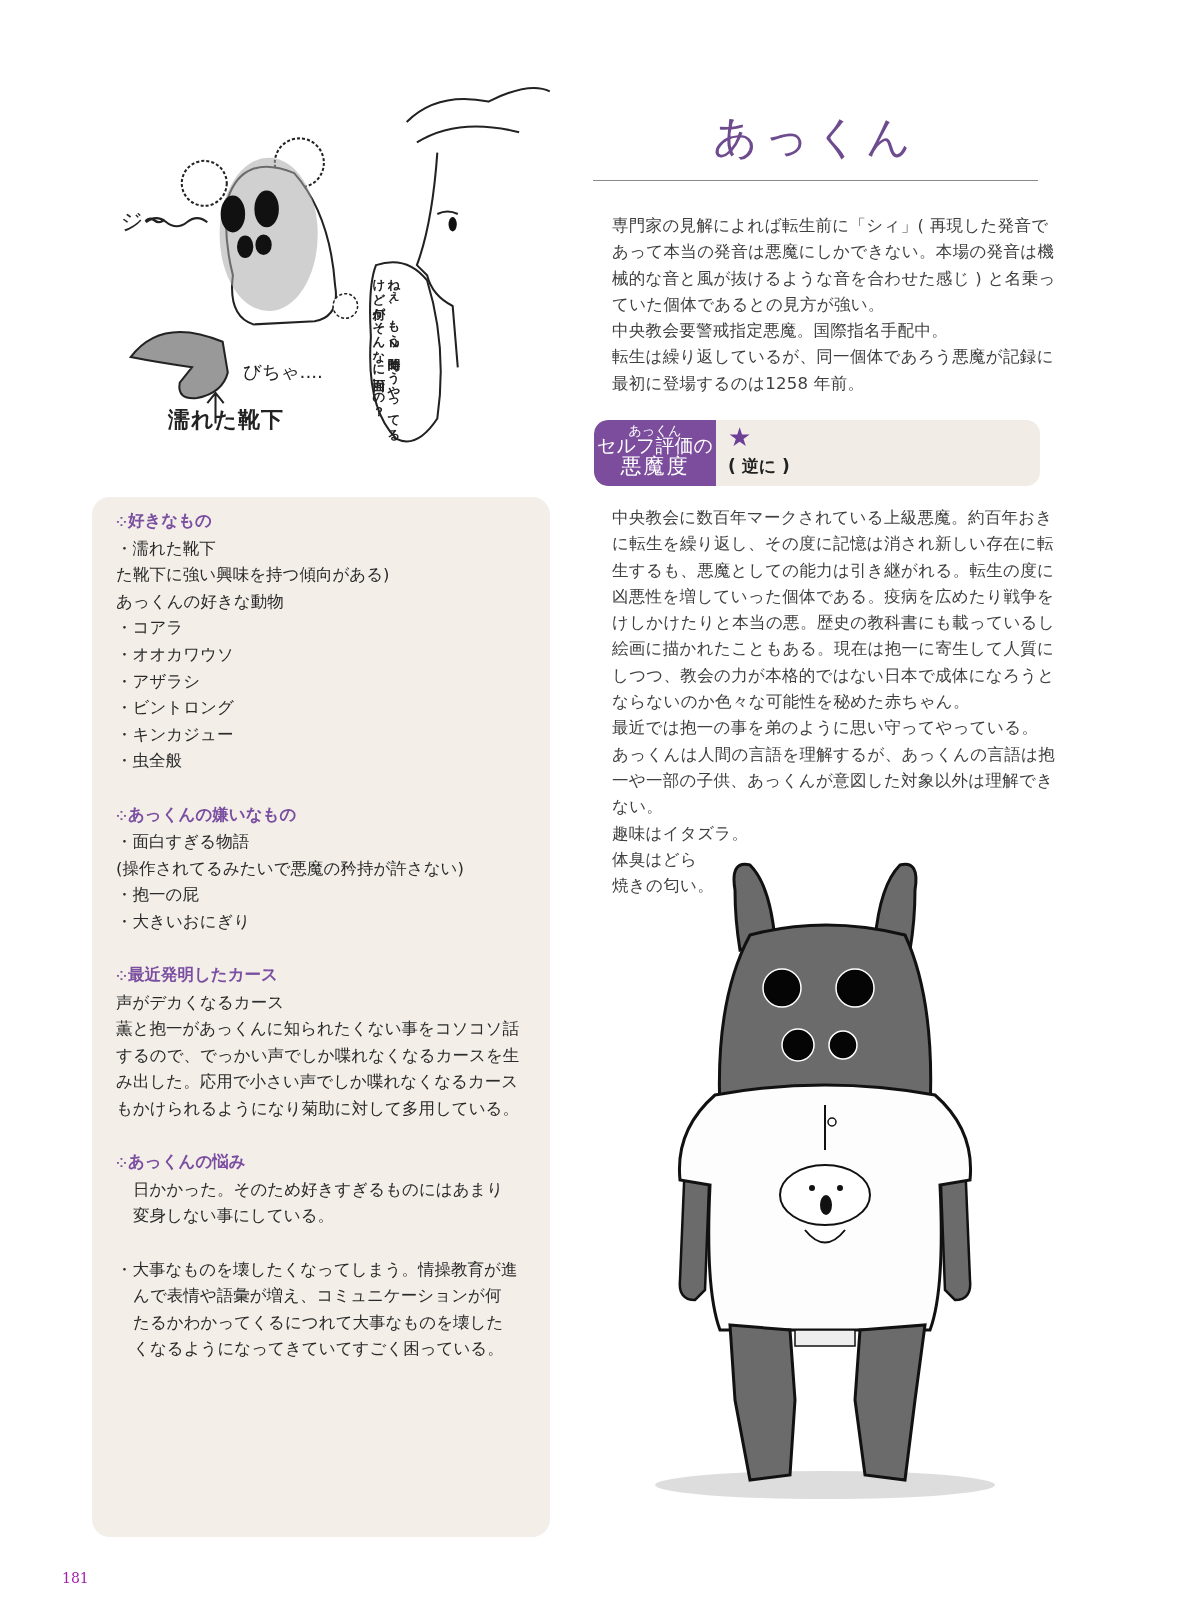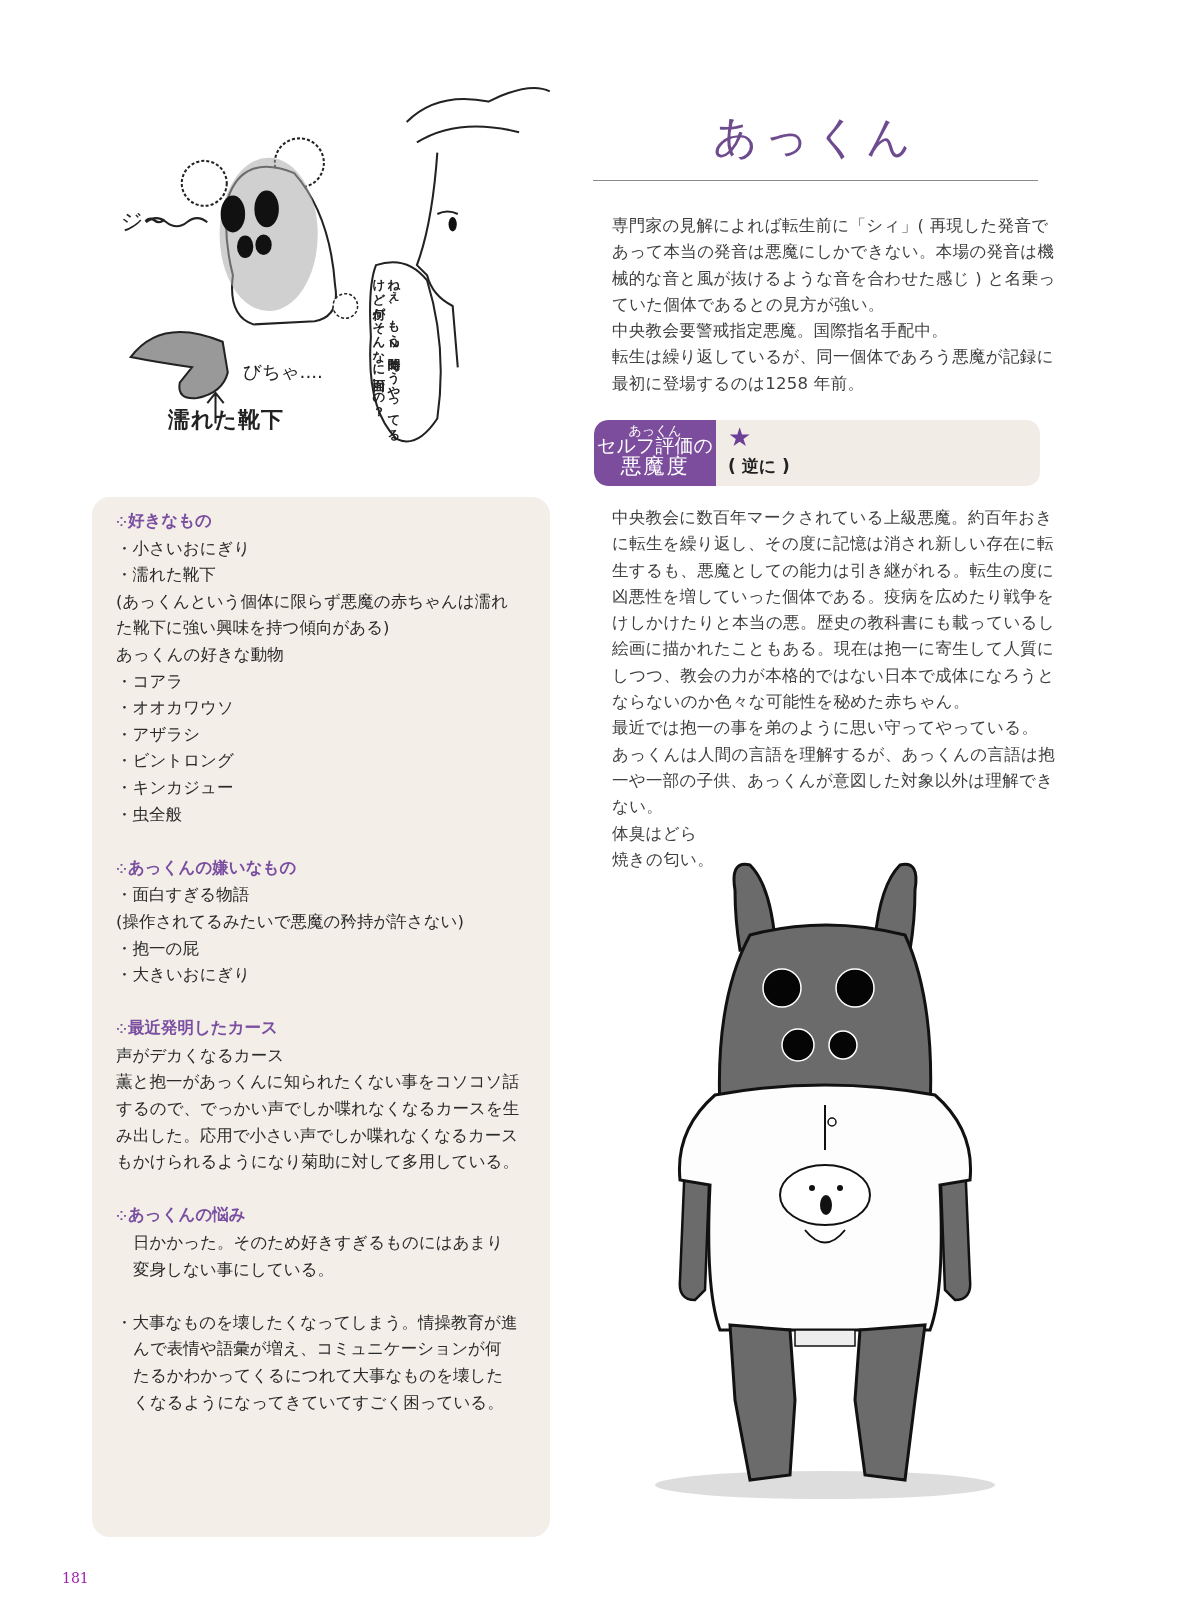--- a/index.html
+++ b/index.html
@@ -134,20 +134,21 @@
     <p>生するも、悪魔としての能力は引き継がれる。転生の度に</p>
     <p>凶悪性を増していった個体である。疫病を広めたり戦争を</p>
     <p>けしかけたりと本当の悪。歴史の教科書にも載っているし</p>
     <p>絵画に描かれたこともある。現在は抱一に寄生して人質に</p>
     <p>しつつ、教会の力が本格的ではない日本で成体になろうと</p>
     <p>ならないのか色々な可能性を秘めた赤ちゃん。</p>
     <p>最近では抱一の事を弟のように思い守ってやっている。</p>
     <p>あっくんは人間の言語を理解するが、あっくんの言語は抱</p>
     <p>一や一部の子供、あっくんが意図した対象以外は理解でき</p>
     <p>ない。</p>
+    <p>趣味はイタズラ。</p>
     <p>体臭はどら</p>
     <p>焼きの匂い。</p>
   </div>
 
   <div class="illus-char">
     <svg viewBox="0 0 370 640">
       <ellipse cx="185" cy="625" rx="170" ry="14" fill="#bbb" opacity="0.5"></ellipse>
 
       <path d="M95 30 Q90 0 110 5 Q130 25 135 80 L100 90 Q95 60 95 30 Z" fill="#6b6b6b" stroke="#111" stroke-width="3"></path>
       <path d="M275 30 Q280 0 260 5 Q240 25 235 80 L270 90 Q275 60 275 30 Z" fill="#6b6b6b" stroke="#111" stroke-width="3"></path>
@@ -175,23 +176,21 @@
 
       <path d="M90 465 L150 470 L155 540 L150 615 L110 620 L95 540 Z" fill="#6b6b6b" stroke="#111" stroke-width="3"></path>
       <path d="M220 470 L285 465 L275 540 L265 620 L225 615 L215 540 Z" fill="#6b6b6b" stroke="#111" stroke-width="3"></path>
     </svg>
   </div>
 
   <div class="info-box"></div>
   <div class="info-content">
 
     <div class="line sec-head"><span class="orn">⁘</span><span>好きなもの</span></div>
-    <div class="line">・小さいおにぎり</div>
     <div class="line">・濡れた靴下</div>
-    <div class="line">(あっくんという個体に限らず悪魔の赤ちゃんは濡れ</div>
     <div class="line">た靴下に強い興味を持つ傾向がある)</div>
     <div class="line">あっくんの好きな動物</div>
     <div class="line">・コアラ</div>
     <div class="line">・オオカワウソ</div>
     <div class="line">・アザラシ</div>
     <div class="line">・ビントロング</div>
     <div class="line">・キンカジュー</div>
     <div class="line">・虫全般</div>
     <div class="gap"></div>
 

